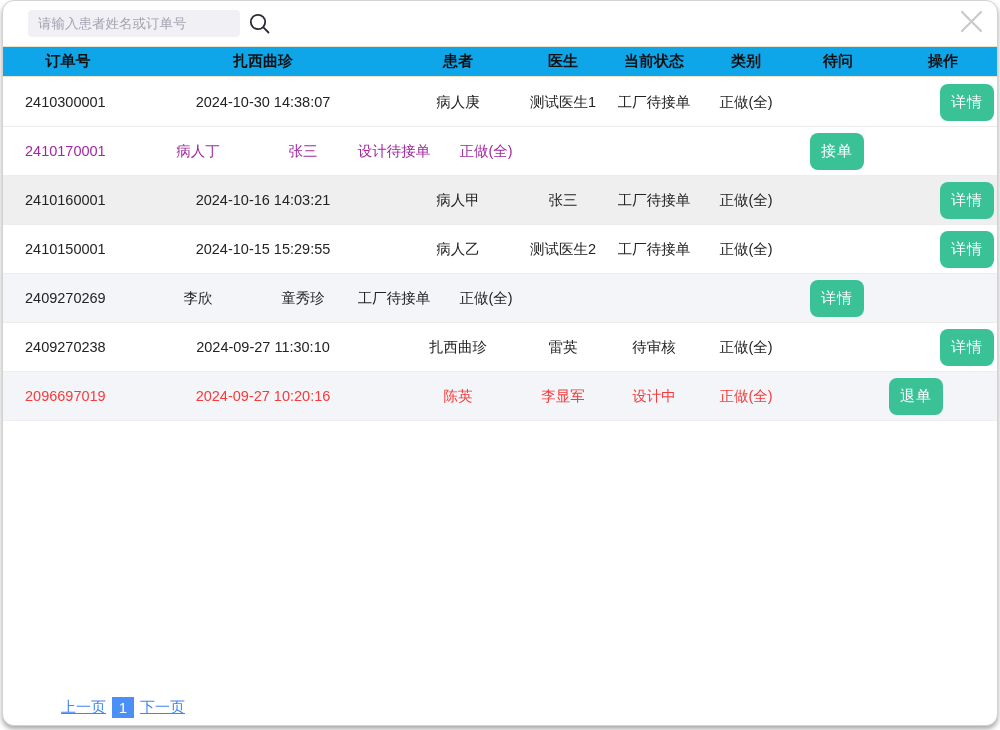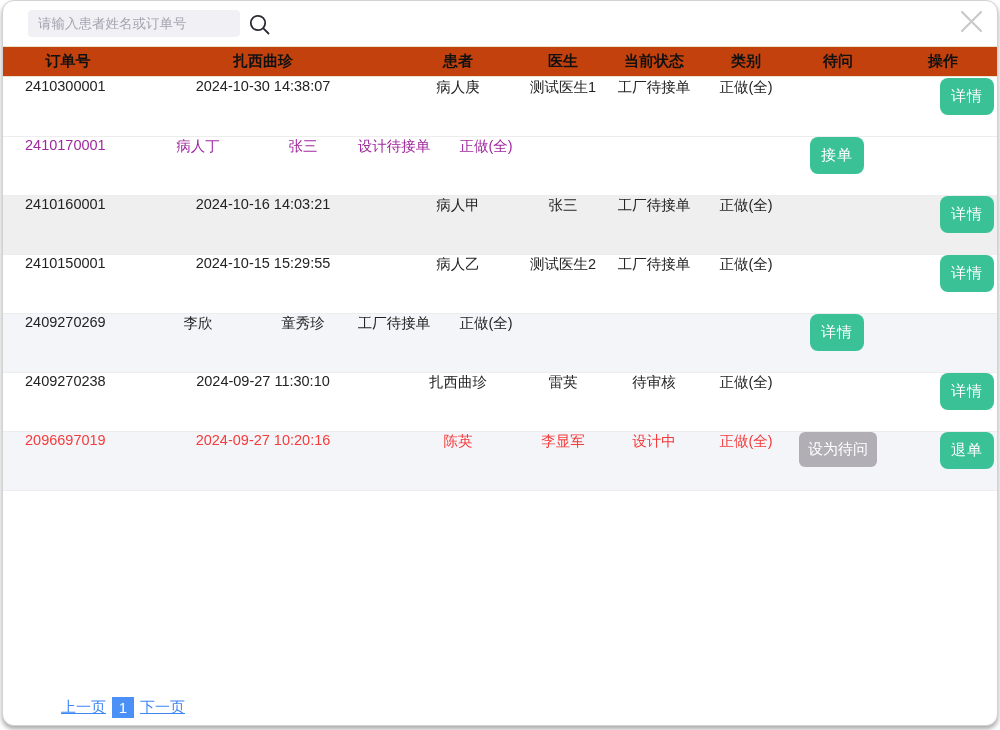--- a/index.html
+++ b/index.html
@@ -4,41 +4,41 @@
 <style>
   * { margin:0; padding:0; box-sizing:border-box; }
   html,body { width:1000px; height:730px; background:#fff; font-family:"Liberation Sans","DejaVu Sans",sans-serif; }
   .panel {
     position:absolute; left:2px; top:0px; width:996px; height:726px;
     background:#fff; border:1px solid #d2d2d2; border-radius:12px;
     box-shadow:0 3px 5px rgba(0,0,0,0.35);
     overflow:hidden;
   }
   
-  .search-bar { position:absolute; left:25px; top:9px; display:flex; align-items:flex-end; }
+  .search-bar { position:absolute; left:25px; top:9px; display:flex; align-items:center; }
   .search-input {
     width:212px; height:27px; background:#f1f0f5; border:none; outline:none;
     border-radius:4px; padding:0 10px; font-size:13.5px; color:#333;
     font-family:"Liberation Sans","DejaVu Sans",sans-serif;
   }
   .search-input::placeholder { color:#a6a3b0; }
   .search-icon { margin-left:7px; cursor:pointer; display:flex; align-items:center; }
   .close-icon {
     position:absolute; top:2px; right:8px; width:36px; height:36px;
     display:flex; align-items:center; justify-content:center; cursor:pointer;
   }
   
   .thead {
     position:absolute; left:0; top:45px; width:100%; height:31px;
     display:flex; align-items:center;
     border-top:1px solid #e9e2cd; border-bottom:1px solid #e9e2cd;
-    font-weight:bold; font-size:15px; color:#111; background:#c2410c;
+    font-weight:bold; font-size:15px; color:#111; background:#0ea5e9;
   }
   .tbody { position:absolute; left:0; top:77px; width:100%; }
-  .trow { display:flex; align-items:flex-start; height:59px; border-bottom:1px solid #ededed; font-size:14.5px; color:#232323; background:#fff; }
+  .trow { display:flex; align-items:center; height:49px; border-bottom:1px solid #ededed; font-size:14.5px; color:#232323; background:#fff; }
   .stripe-gray  { background:#efefef; }
   .stripe-light { background:#f4f5f9; }
   .row-purple { color:#a0299f; }
   .row-red    { color:#f53b3b; }
   .td { text-align:center; }
   .c1 { width:130px; }
   .c2 { width:260px; }
   .c3 { width:130px; }
   .c4 { width:80px;  }
   .c5 { width:102px; }
@@ -180,23 +180,20 @@
       </div>
     </div>
 
     <div class="trow stripe-light row-red">
       <div class="td c1">2096697019</div>
       <div class="td c2">2024-09-27 10:20:16</div>
       <div class="td c3">陈英</div>
       <div class="td c4">李显军</div>
       <div class="td c5">设计中</div>
       <div class="td c6">正做(全)</div>
-      <div class="td c7">
-        <button class="btn-gray">设为待问</button>
-      </div>
       <div class="td c8">
         <button class="btn-green">退单</button>
       </div>
     </div>
 
   </div>
 
   <div class="pagination">
     <span class="page-link">上一页</span>
     <span class="page-current">1</span>

